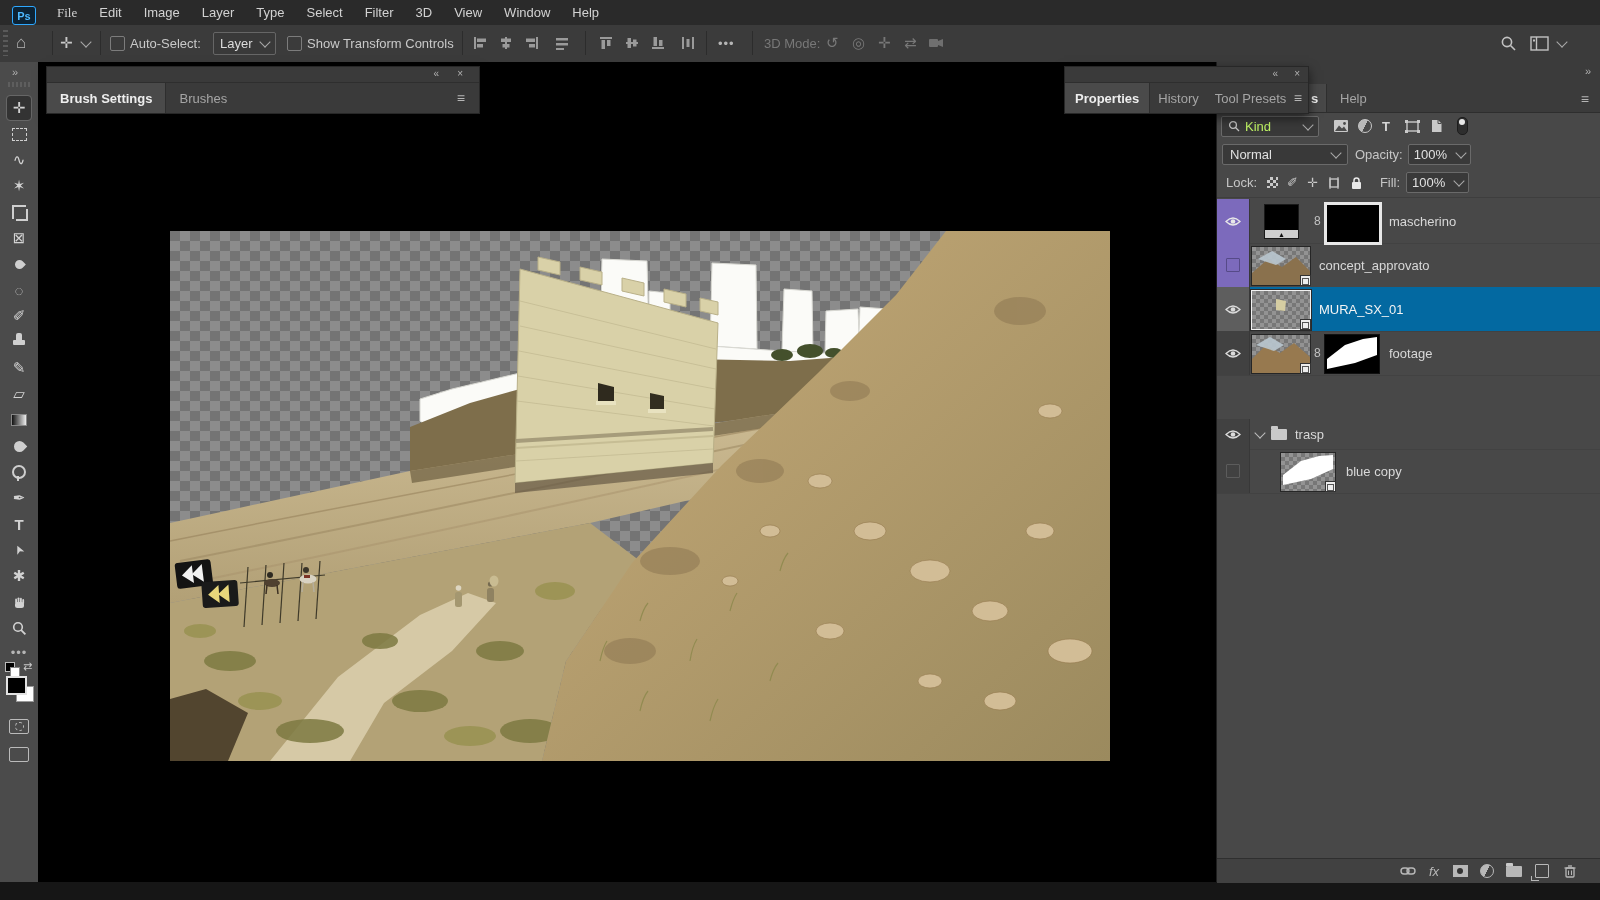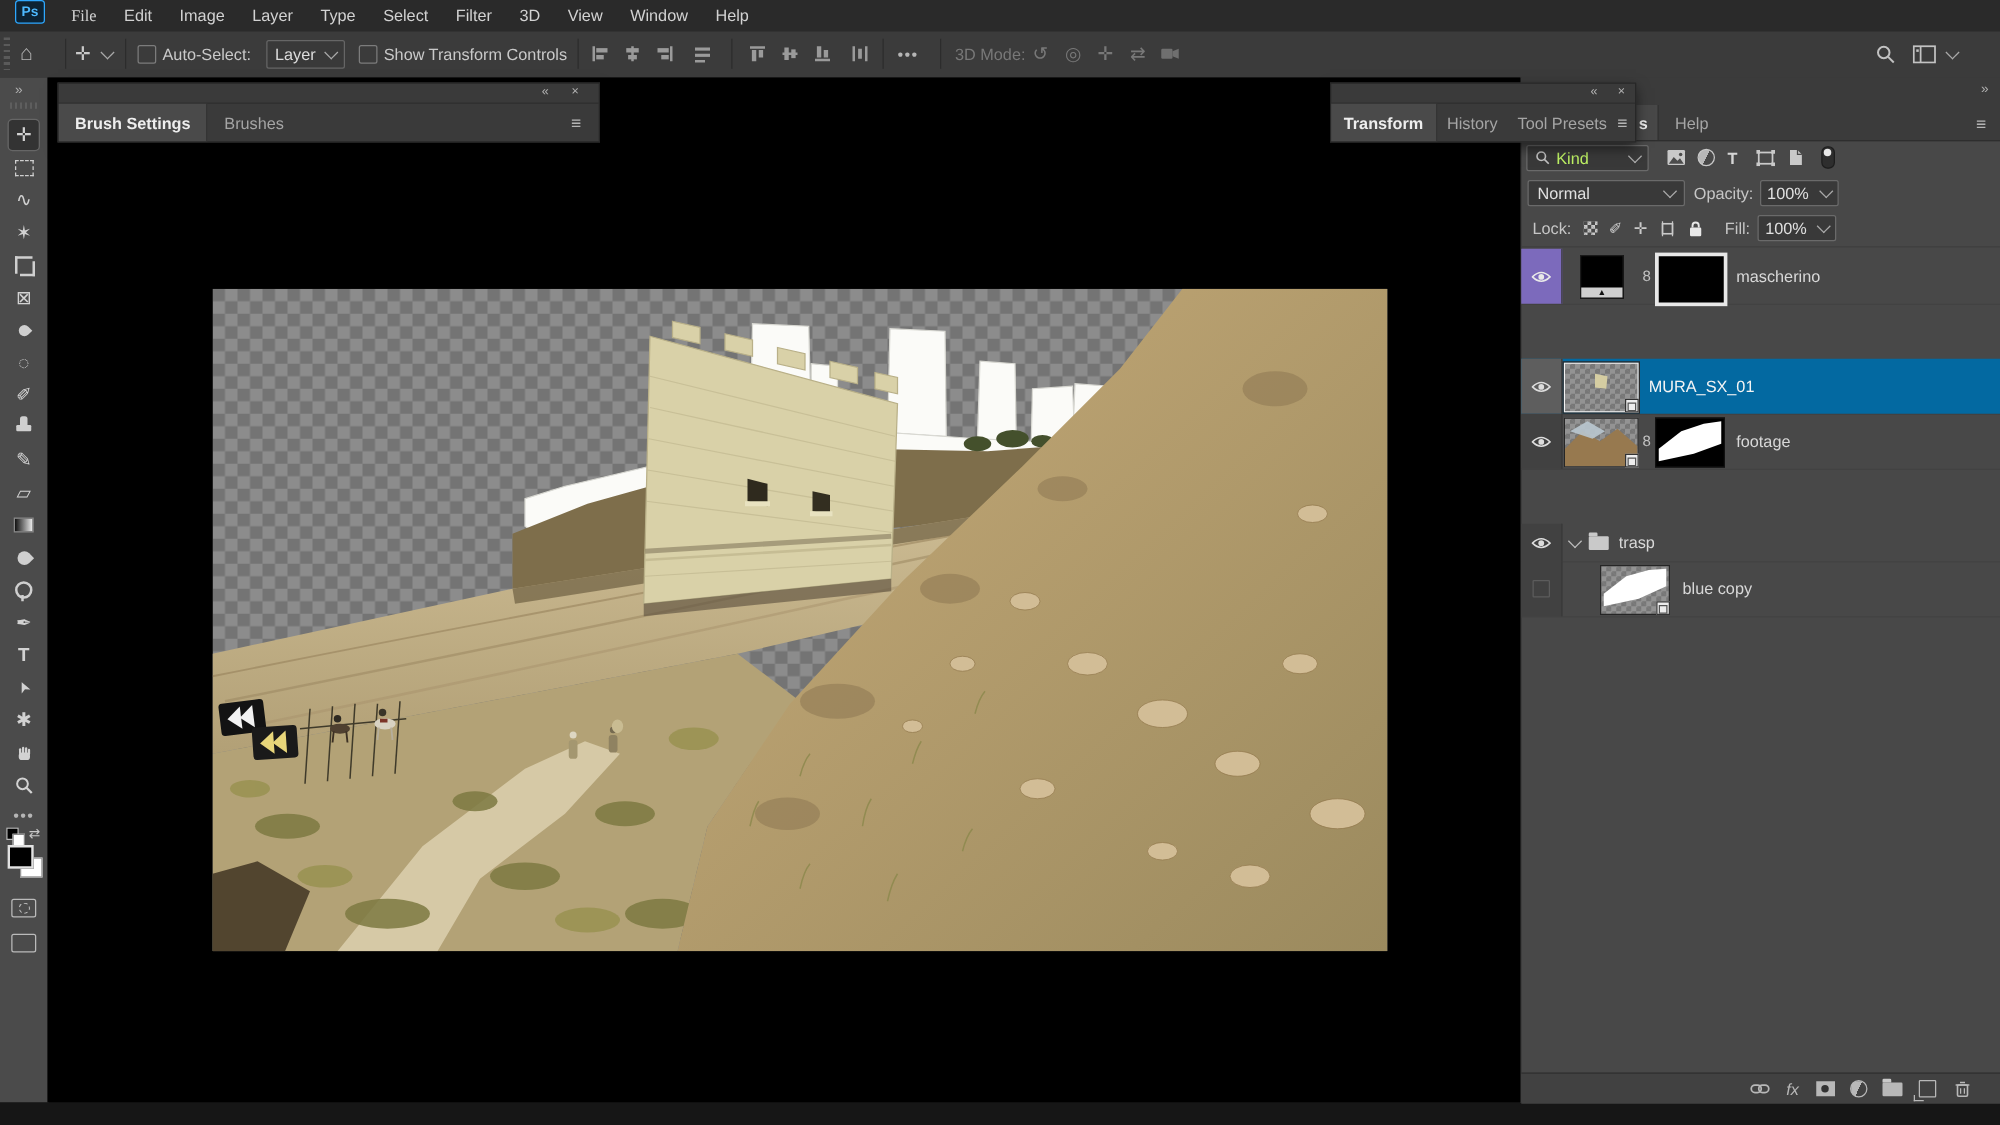--- a/index.html
+++ b/index.html
@@ -1,21 +1,21 @@
 <!DOCTYPE html>
 <html><head>
 <meta charset="utf-8">
 <style>
   html,body{margin:0;padding:0;background:#141414;}
   .app{position:relative;width:1600px;height:900px;overflow:hidden;
        font-family:"Liberation Sans","DejaVu Sans",sans-serif;
        -webkit-font-smoothing:antialiased;color:#c9c9c9;font-size:13px;}
   .abs{position:absolute;}
   
-  .menubar{left:0;top:0;width:1600px;height:25px;background:#2a2a2a;display:flex;align-items:flex-start;}
+  .menubar{left:0;top:0;width:1600px;height:25px;background:#2a2a2a;display:flex;align-items:flex-end;}
   .ps-logo{width:22px;height:17px;margin-left:12px;border:1px solid #2ea8ff;border-radius:3px;
            background:#0d2334;color:#4db9ff;font-size:11px;font-weight:bold;
            display:flex;align-items:center;justify-content:center;}
   .menu-item{padding:0 11px;color:#d2d2d2;font-size:13px;line-height:25px;cursor:default;}
   .menu-item:first-of-type{margin-left:10px;font-family:Liberation Serif, serif;}
   
   .optionsbar{left:0;top:25px;width:1600px;height:37px;background:#3b3b3b;border-bottom:1px solid #222;}
   .ob{position:absolute;top:0;height:36px;display:flex;align-items:center;}
   .grip{width:5px;height:26px;background:repeating-linear-gradient(#5a5a5a 0 2px,transparent 2px 5px);}
   .vsep{position:absolute;top:6px;width:1px;height:24px;background:#2c2c2c;}
@@ -600,21 +600,21 @@
     </div>
   </div>
 
   <div class="abs fpanel" style="left:1064px;top:66px;width:243px;height:46px">
     <div class="fp-top">
       <span class="fp-ctl" style="right:30px">«</span>
       <span class="fp-ctl" style="right:8px">×</span>
     </div>
     <div class="fp-tabs">
       <div class="tab active" style="padding:0 10px">
-          <span>Transform</span>
+          <span>Properties</span>
         </div>
       <div class="tab" style="padding:0 8px">
           <span>History</span>
         </div>
       <div class="tab" style="padding:0 8px">
           <span>Tool Presets</span>
         </div>
       <span class="hamb" style="right:6px">≡</span>
     </div>
   </div>
@@ -728,20 +728,35 @@
           </svg>
       </div>
       <div class="adjthumb" style="left:47px;top:5px;width:33px;height:33px">
           <span class="lvl">▲</span>
         </div>
       <span class="linkglyph" style="left:97px">8</span>
       <div class="maskthumb" style="left:107px;top:3px;width:52px;height:37px;border:3px solid #e8e8e8"></div>
       <span class="lname" style="left:172px">mascherino</span>
     </div>
 
+    <div class="lrow" style="top:181px">
+      <div class="eyecell accent">
+          <span class="hidebox"></span>
+        </div>
+      <div class="thumb chkbg" style="left:34px;top:3px;width:58px;height:38px">
+        <svg width="58" height="38" style="position:absolute;left:0;top:0">
+            <polygon points="0,26 16,12 30,20 44,10 58,24 58,38 0,38" fill="#8a714d"></polygon>
+            <polygon points="6,12 20,4 34,12 24,18" fill="#b9c7cf" opacity=".9"></polygon>
+          </svg>
+        <span class="sobadge">
+            <i></i>
+          </span>
+      </div>
+      <span class="lname" style="left:102px">concept_approvato</span>
+    </div>
 
     <div class="lrow selected" style="top:225px">
       <div class="eyecell">
         <svg width="16" height="11">
             <path d="M1,5.5 Q8,-1.5 15,5.5 Q8,12.5 1,5.5 Z" fill="none" stroke="#dcdcdc" stroke-width="1.3"></path>
             <circle cx="8" cy="5.5" r="2.3" fill="#dcdcdc"></circle>
           </svg>
       </div>
       <div class="thumb chkbg" style="left:34px;top:3px;width:58px;height:38px;border:1px solid #f2f2f2;outline:1px solid #2a2a2a">
         <svg width="58" height="38" style="position:absolute;left:0;top:0">

